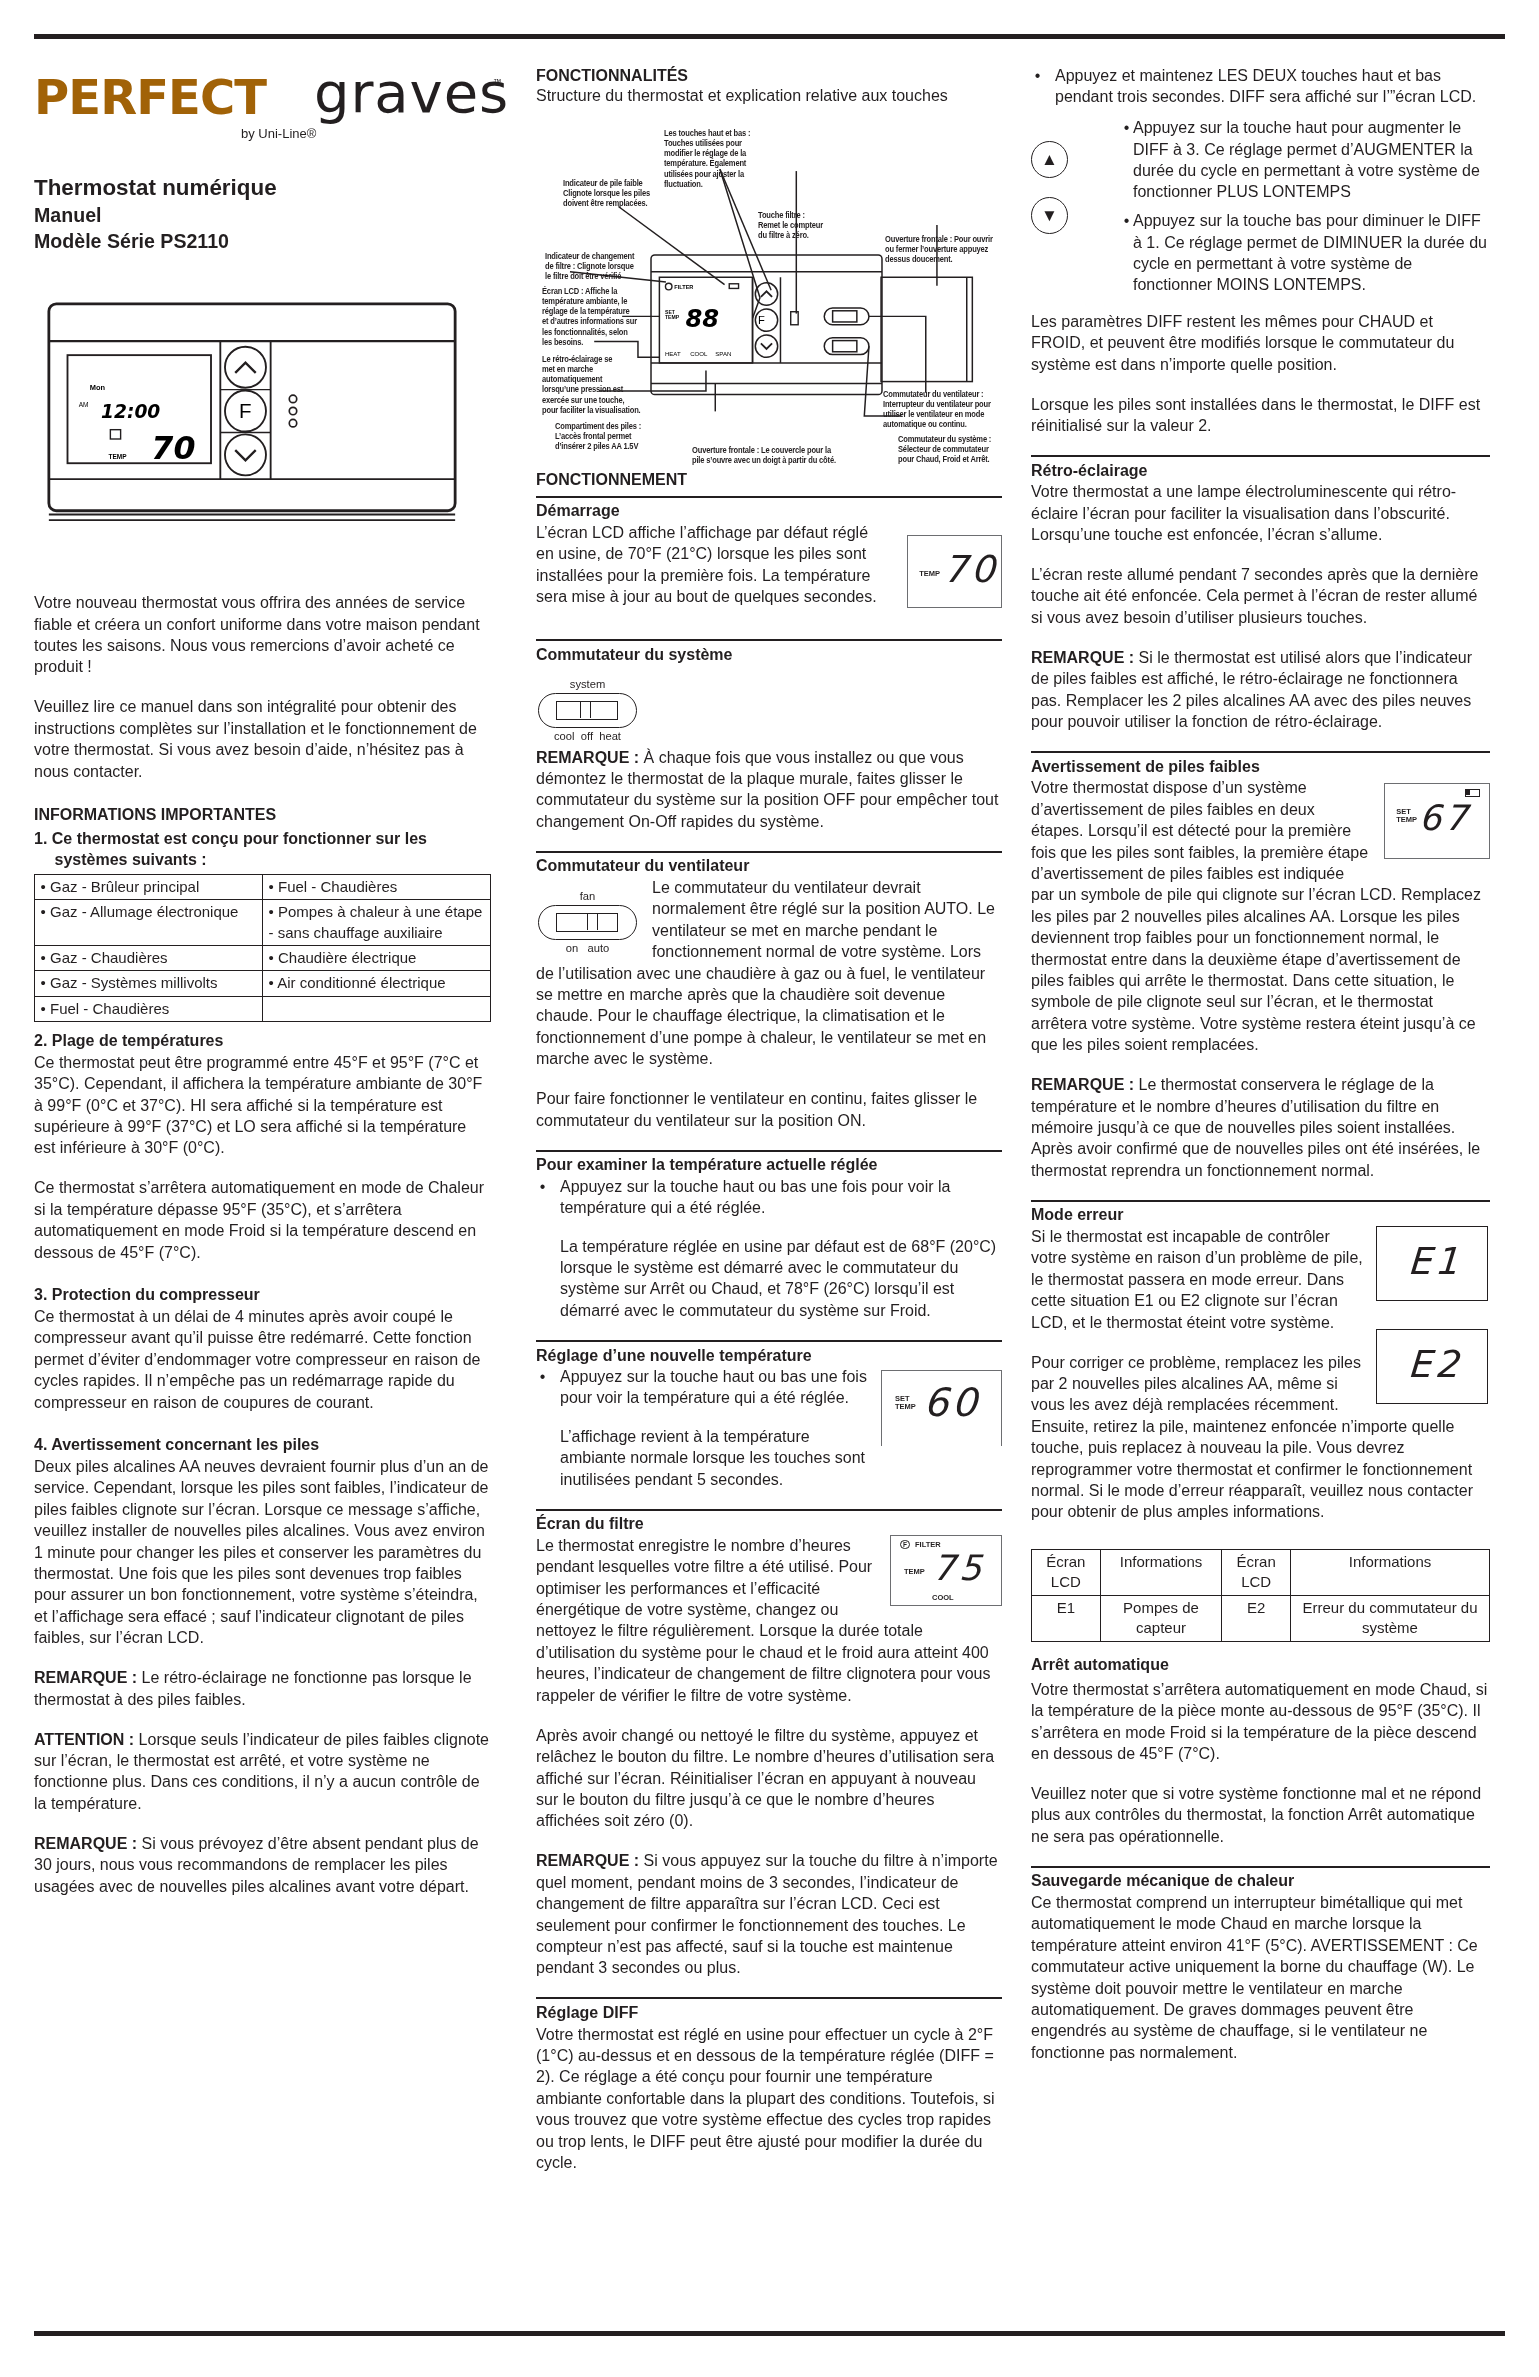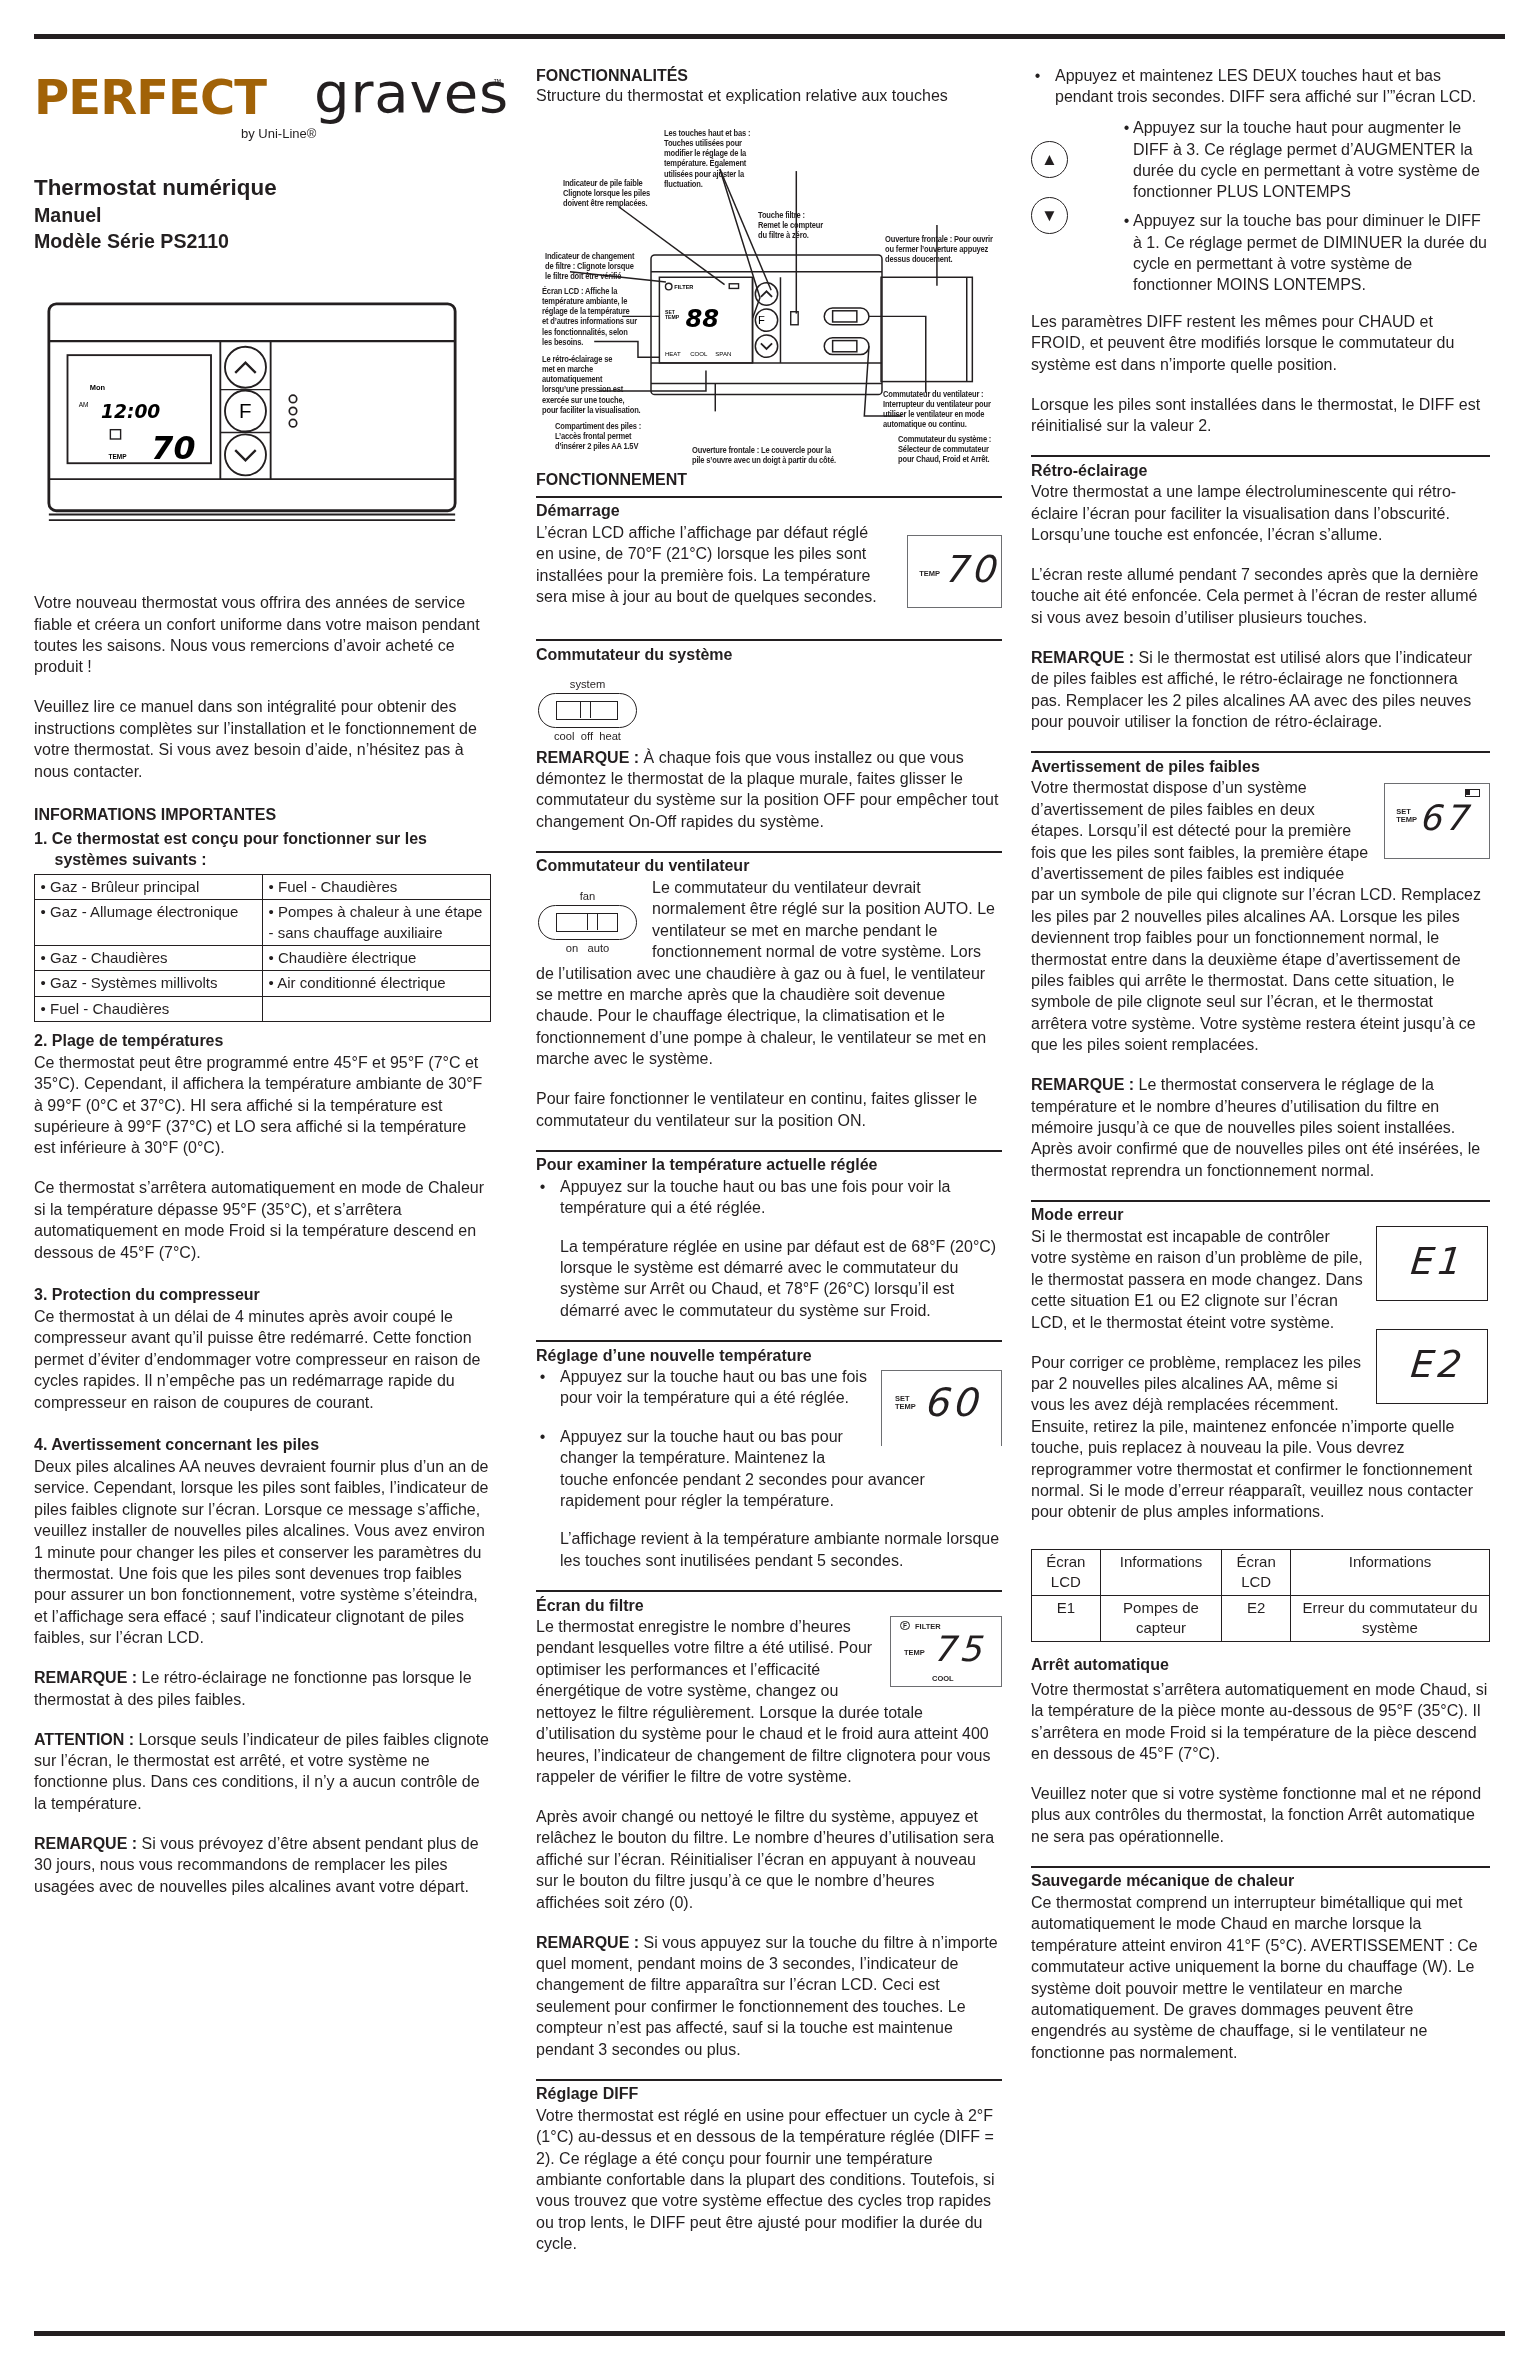--- a/index.html
+++ b/index.html
@@ -304,21 +304,20 @@
   </div>
 
   <div class="sec">
     <h3>Réglage d’une nouvelle température</h3>
     <div class="lcd flt-right" style="width:121px;height:76px;border-bottom:none">
       <span class="lcd-small" style="left:13px;top:24px">SET</span>
       <span class="lcd-small" style="left:13px;top:32px">TEMP</span>
       <span class="lcd-text" style="left:45px;top:9.3px;font-size:39px;line-height:45px;font-weight:normal">60</span>
     </div>
     <div class="bul">Appuyez sur la touche haut ou bas une fois pour voir la température qui a été réglée.</div>
-    <div class="bul">Appuyez sur la touche haut ou bas pour changer la température. Maintenez la touche enfoncée pendant 2 secondes pour avancer rapidement pour régler la température.</div>
     <p style="padding-left:24px">L’affichage revient à la température ambiante normale lorsque les touches sont inutilisées pendant 5 secondes.</p>
   </div>
 
   <div class="sec">
     <h3>Écran du filtre</h3>
     <div class="lcd flt-right" style="width:112px;height:71px;margin-top:0">
       <span class="lcd-small" style="left:9.3px;top:3.7px;border:0.9px solid #231f20;border-radius:50%;width:9.3px;height:9.3px;text-align:center;font-size:6.5px">F</span>
       <span class="lcd-small" style="left:24px;top:5.6px">FILTER</span>
       <span class="lcd-small" style="left:13px;top:32px">TEMP</span>
       <span class="lcd-text" style="left:45px;top:13px;font-size:35px;line-height:39px;font-weight:normal">75</span>
@@ -374,21 +373,21 @@
   <div class="sec">
     <h3>Mode erreur</h3>
     <div class="flt-right" style="width:114px;margin-top:0">
       <div class="lcd" style="width:112px;height:75px;border:1.9px solid #231f20;margin-bottom:28px">
         <span class="lcd-text" style="left:34px;top:13px;font-size:37px;line-height:43px;font-weight:normal">E1</span>
       </div>
       <div class="lcd" style="width:112px;height:75px;border:1.9px solid #231f20">
         <span class="lcd-text" style="left:34px;top:13px;font-size:37px;line-height:43px;font-weight:normal">E2</span>
       </div>
     </div>
-    <p>Si le thermostat est incapable de contrôler votre système en raison d’un problème de pile, le thermostat passera en mode changez. Dans cette situation E1 ou E2 clignote sur l’écran LCD, et le thermostat éteint votre système.</p>
+    <p>Si le thermostat est incapable de contrôler votre système en raison d’un problème de pile, le thermostat passera en mode erreur. Dans cette situation E1 ou E2 clignote sur l’écran LCD, et le thermostat éteint votre système.</p>
     <p>Pour corriger ce problème, remplacez les piles par 2 nouvelles piles alcalines AA, même si vous les avez déjà remplacées récemment. Ensuite, retirez la pile, maintenez enfoncée n’importe quelle touche, puis replacez à nouveau la pile. Vous devrez reprogrammer votre thermostat et confirmer le fonctionnement normal. Si le mode d’erreur réapparaît, veuillez nous contacter pour obtenir de plus amples informations.</p>
     <div class="clear"></div>
     <table class="err-table">
       <thead>
           <tr>
         <th>Écran LCD</th>
         <th>Informations</th>
         <th>Écran LCD</th>
         <th>Informations</th>
       </tr>

